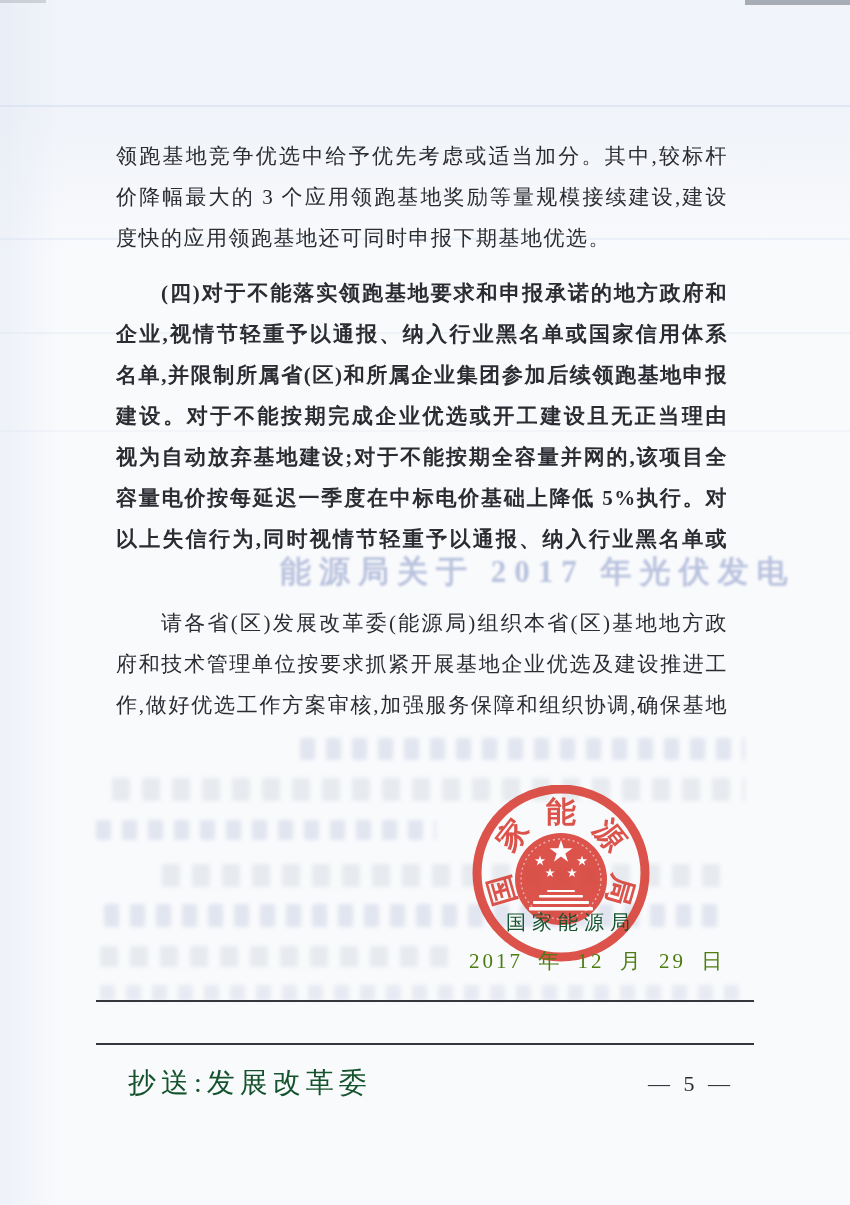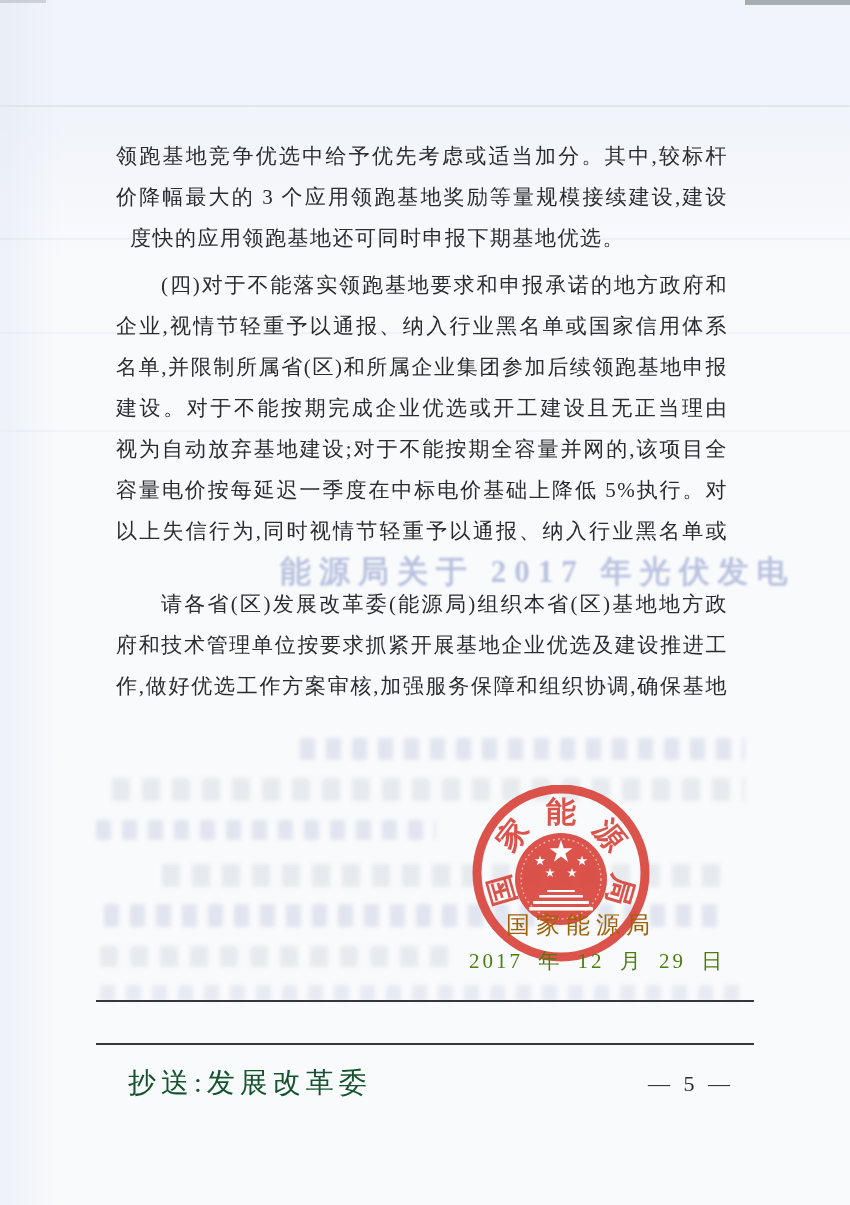--- a/index.html
+++ b/index.html
@@ -10,37 +10,37 @@
       linear-gradient(90deg, rgba(215,224,240,.30) 0 8px, rgba(255,255,255,0) 60px),
       #f9fafc;
     font-family:"Liberation Serif","DejaVu Serif",serif;
     color:#2b2c32;
   }
   .scanline{position:absolute;left:0;width:100%;height:2px;background:rgba(208,218,238,.5);pointer-events:none;}
   .edge-strip{position:absolute;background:#8f959d;opacity:.75;}
   
   .para{position:absolute;left:116px;width:612px;font-size:21px;line-height:41px;letter-spacing:1.5px;z-index:3;}
   .tline{text-align:justify;text-align-last:justify;height:41px;overflow:hidden;}
-  .tline.last{text-align-last:left;margin-left:14px;}
+  .tline.last{text-align-last:left;}
   .tline.ind{padding-left:45px;}
   
   .ghost-title{
     position:absolute;left:280px;top:551px;z-index:1;
     font-size:31px;font-weight:bold;letter-spacing:8px;
     color:rgba(133,150,199,.55);filter:blur(1.3px);white-space:nowrap;
   }
   .smudge{position:absolute;z-index:1;filter:blur(2.2px);opacity:.55;
     background:repeating-linear-gradient(90deg, rgba(134,150,192,.38) 0 15px, rgba(134,150,192,0) 15px 26px);}
   .smudge.g{background:repeating-linear-gradient(90deg, rgba(140,158,170,.30) 0 18px, rgba(140,158,170,0) 18px 30px);}
   
   .seal{position:absolute;left:469px;top:785px;width:184px;height:179px;z-index:2;opacity:.93;}
   .seal svg{display:block;}
   .seal-char{font-family:"Liberation Serif","DejaVu Serif",serif;font-weight:bold;}
   
-  .sig-agency{position:absolute;left:506px;top:909px;z-index:4;font-size:24px;letter-spacing:6px;color:#a16207;white-space:nowrap;}
+  .sig-agency{position:absolute;left:506px;top:909px;z-index:4;font-size:20px;letter-spacing:6px;color:#14532d;white-space:nowrap;}
   .sig-date{position:absolute;left:469px;top:947px;z-index:4;font-size:21px;letter-spacing:3px;word-spacing:7px;color:#4d7c0f;white-space:nowrap;}
   
   .rule{position:absolute;left:96px;width:658px;height:2px;background:#35373d;z-index:3;}
   .cc-line{position:absolute;left:128px;top:1064px;font-size:28px;letter-spacing:5px;color:#14532d;z-index:3;white-space:nowrap;}
   .page-num{position:absolute;left:648px;top:1071px;font-size:22px;letter-spacing:4px;color:#2a2b31;z-index:3;white-space:nowrap;}
 </style>
 </head>
 <body>
 
 <div class="edge-strip" style="left:745px;top:0;width:105px;height:5px;"></div>
@@ -58,31 +58,31 @@
 <div class="smudge" style="left:104px;top:904px;width:620px;height:23px;"></div>
 <div class="smudge g" style="left:100px;top:946px;width:360px;height:21px;"></div>
 <div class="smudge" style="left:100px;top:985px;width:640px;height:16px;opacity:.4;"></div>
 
 <div class="para" style="top:136px;">
   <div class="tline">领跑基地竞争优选中给予优先考虑或适当加分。其中,较标杆电</div>
   <div class="tline">价降幅最大的 3 个应用领跑基地奖励等量规模接续建设,建设速</div>
   <div class="tline last">度快的应用领跑基地还可同时申报下期基地优选。</div>
 </div>
 
-<div class="para" style="top:265px;">
+<div class="para" style="top:273px;font-weight:bold;">
   <div class="tline ind">(四)对于不能落实领跑基地要求和申报承诺的地方政府和</div>
   <div class="tline">企业,视情节轻重予以通报、纳入行业黑名单或国家信用体系失信</div>
   <div class="tline">名单,并限制所属省(区)和所属企业集团参加后续领跑基地申报</div>
   <div class="tline">建设。对于不能按期完成企业优选或开工建设且无正当理由的,</div>
   <div class="tline">视为自动放弃基地建设;对于不能按期全容量并网的,该项目全部</div>
   <div class="tline">容量电价按每延迟一季度在中标电价基础上降低 5%执行。对于</div>
   <div class="tline">以上失信行为,同时视情节轻重予以通报、纳入行业黑名单或国家</div>
 </div>
 
-<div class="para" style="top:584px;">
+<div class="para" style="top:603px;">
   <div class="tline ind">请各省(区)发展改革委(能源局)组织本省(区)基地地方政</div>
   <div class="tline">府和技术管理单位按要求抓紧开展基地企业优选及建设推进工</div>
   <div class="tline">作,做好优选工作方案审核,加强服务保障和组织协调,确保基地</div>
 </div>
 
 <div class="seal">
   <svg width="184" height="179" viewBox="0 0 184 179" xmlns="http://www.w3.org/2000/svg">
     <defs>
       <path id="star" d="M0,-1 L0.225,-0.309 L0.951,-0.309 L0.363,0.118 L0.588,0.809 L0,0.382 L-0.588,0.809 L-0.363,0.118 L-0.951,-0.309 L-0.225,-0.309 Z"></path>
     </defs>

